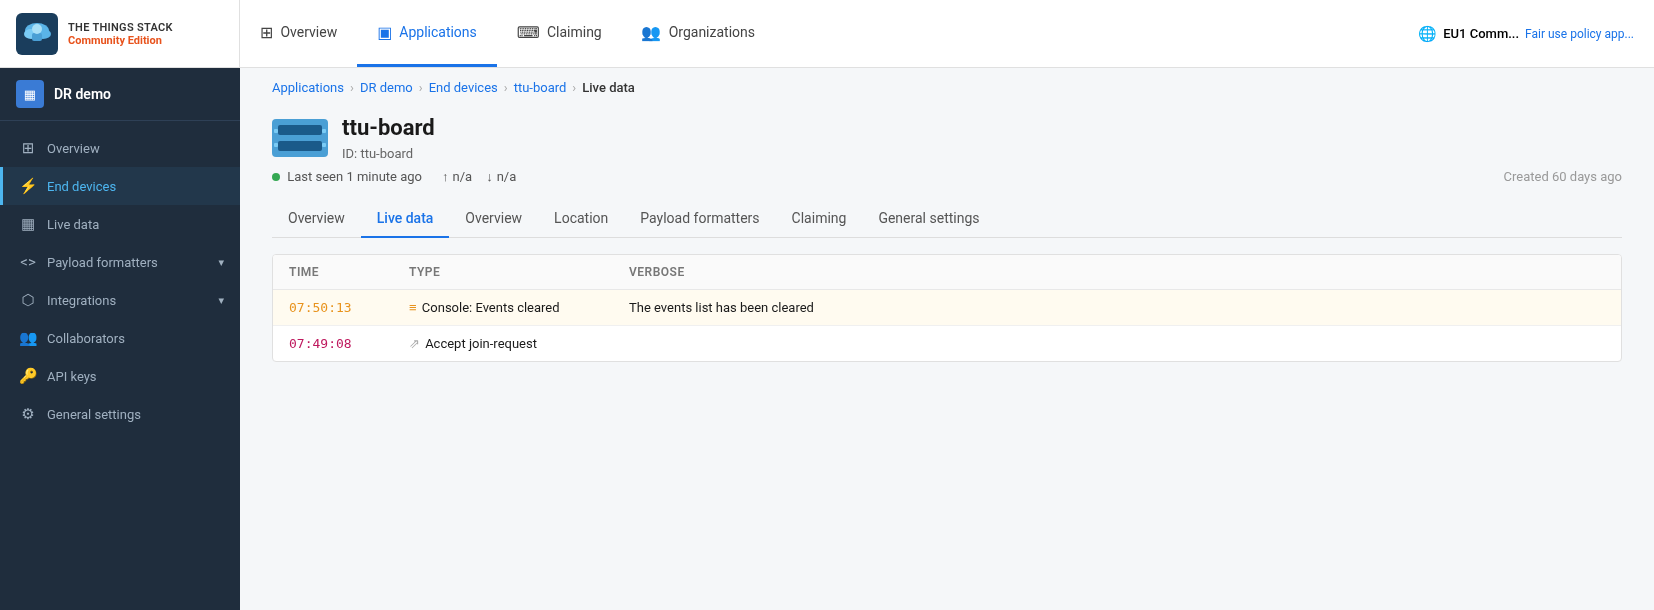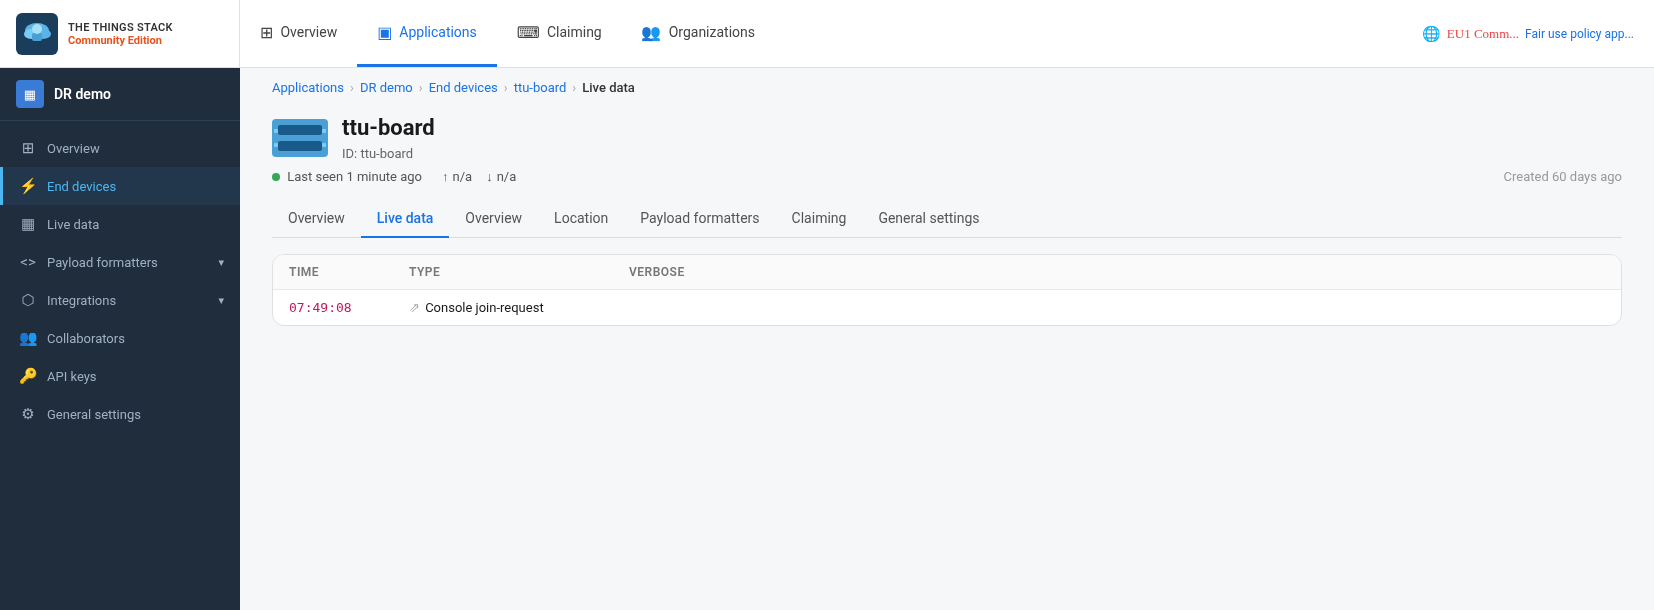--- a/index.html
+++ b/index.html
@@ -27,21 +27,21 @@
       cursor: pointer; font-size: 14px; color: #444; text-decoration: none;
       border-bottom: 3px solid transparent; position: relative;
     }
     .nav-item.active { color: #1a73e8; border-bottom: 3px solid #1a73e8; }
     .nav-item-icon { font-size: 16px; }
     .nav-right {
       display: flex; align-items: center; padding: 0 20px; gap: 6px;
       margin-left: auto; font-size: 13px;
     }
     .nav-right-globe { font-size: 15px; }
-    .nav-right-region { font-weight: 500; color: #ef4444; font-family: Liberation Serif, serif; }
+    .nav-right-region { font-weight: 500; color: #000000; }
     .nav-right-policy { color: #1a73e8; font-size: 12px; }
 
     
     .layout { display: flex; margin-top: 56px; min-height: calc(100vh - 56px); }
 
     
     .sidebar {
       width: 240px; background: #1f2d3d; min-height: 100%;
       flex-shrink: 0; padding-top: 12px;
     }
@@ -95,21 +95,21 @@
     .tabs {
       display: flex; gap: 0; border-bottom: 1px solid #ddd; margin-bottom: 0;
     }
     .tab {
       padding: 10px 16px; cursor: pointer; font-size: 14px; color: #555;
       border-bottom: 2px solid transparent; margin-bottom: -1px;
     }
     .tab.active { color: #1a73e8; border-bottom: 2px solid #1a73e8; font-weight: 500; }
 
     
-    .table-container { background: #fff; border: 1px solid #e0e0e0; border-radius: 12px; margin-top: 16px; overflow: hidden; }
+    .table-container { background: #fff; border: 1px solid #e0e0e0; border-radius: 4px; margin-top: 16px; overflow: hidden; }
     .table-header {
       display: grid; grid-template-columns: 120px 220px 1fr auto;
       padding: 10px 16px; border-bottom: 1px solid #e8e8e8;
       font-size: 12px; font-weight: 600; color: #777; text-transform: uppercase; letter-spacing: 0.5px;
       background: #fafafa;
     }
     .table-row {
       display: grid; grid-template-columns: 120px 220px 1fr auto;
       padding: 10px 16px; border-bottom: 1px solid #f0f0f0;
       font-size: 13px; align-items: center;
@@ -271,26 +271,35 @@
       <div class="tab">General settings</div>
     </div>
 
     <div class="table-container">
       <div class="table-header">
         <span>Time</span>
         <span>Type</span>
         <span>Verbose</span>
       </div>
 
+      <div class="table-row highlight">
+        <span class="time-value orange">07:50:13</span>
+        <span>
+          <span class="event-icon-warn">≡</span>
+          <span>Console: Events cleared</span>
+        </span>
+        <span>The events list has been cleared</span>
+        <span></span>
+      </div>
 
       <div class="table-row">
         <span class="time-value gray">07:49:08</span>
         <span>
           <span class="event-icon-link">⇗</span>
-          <span>Console join-request</span>
+          <span>Accept join-request</span>
         </span>
         <span></span>
         <span></span>
       </div>
     </div>
 
   </main>
 </div>
 
 </body></html>

